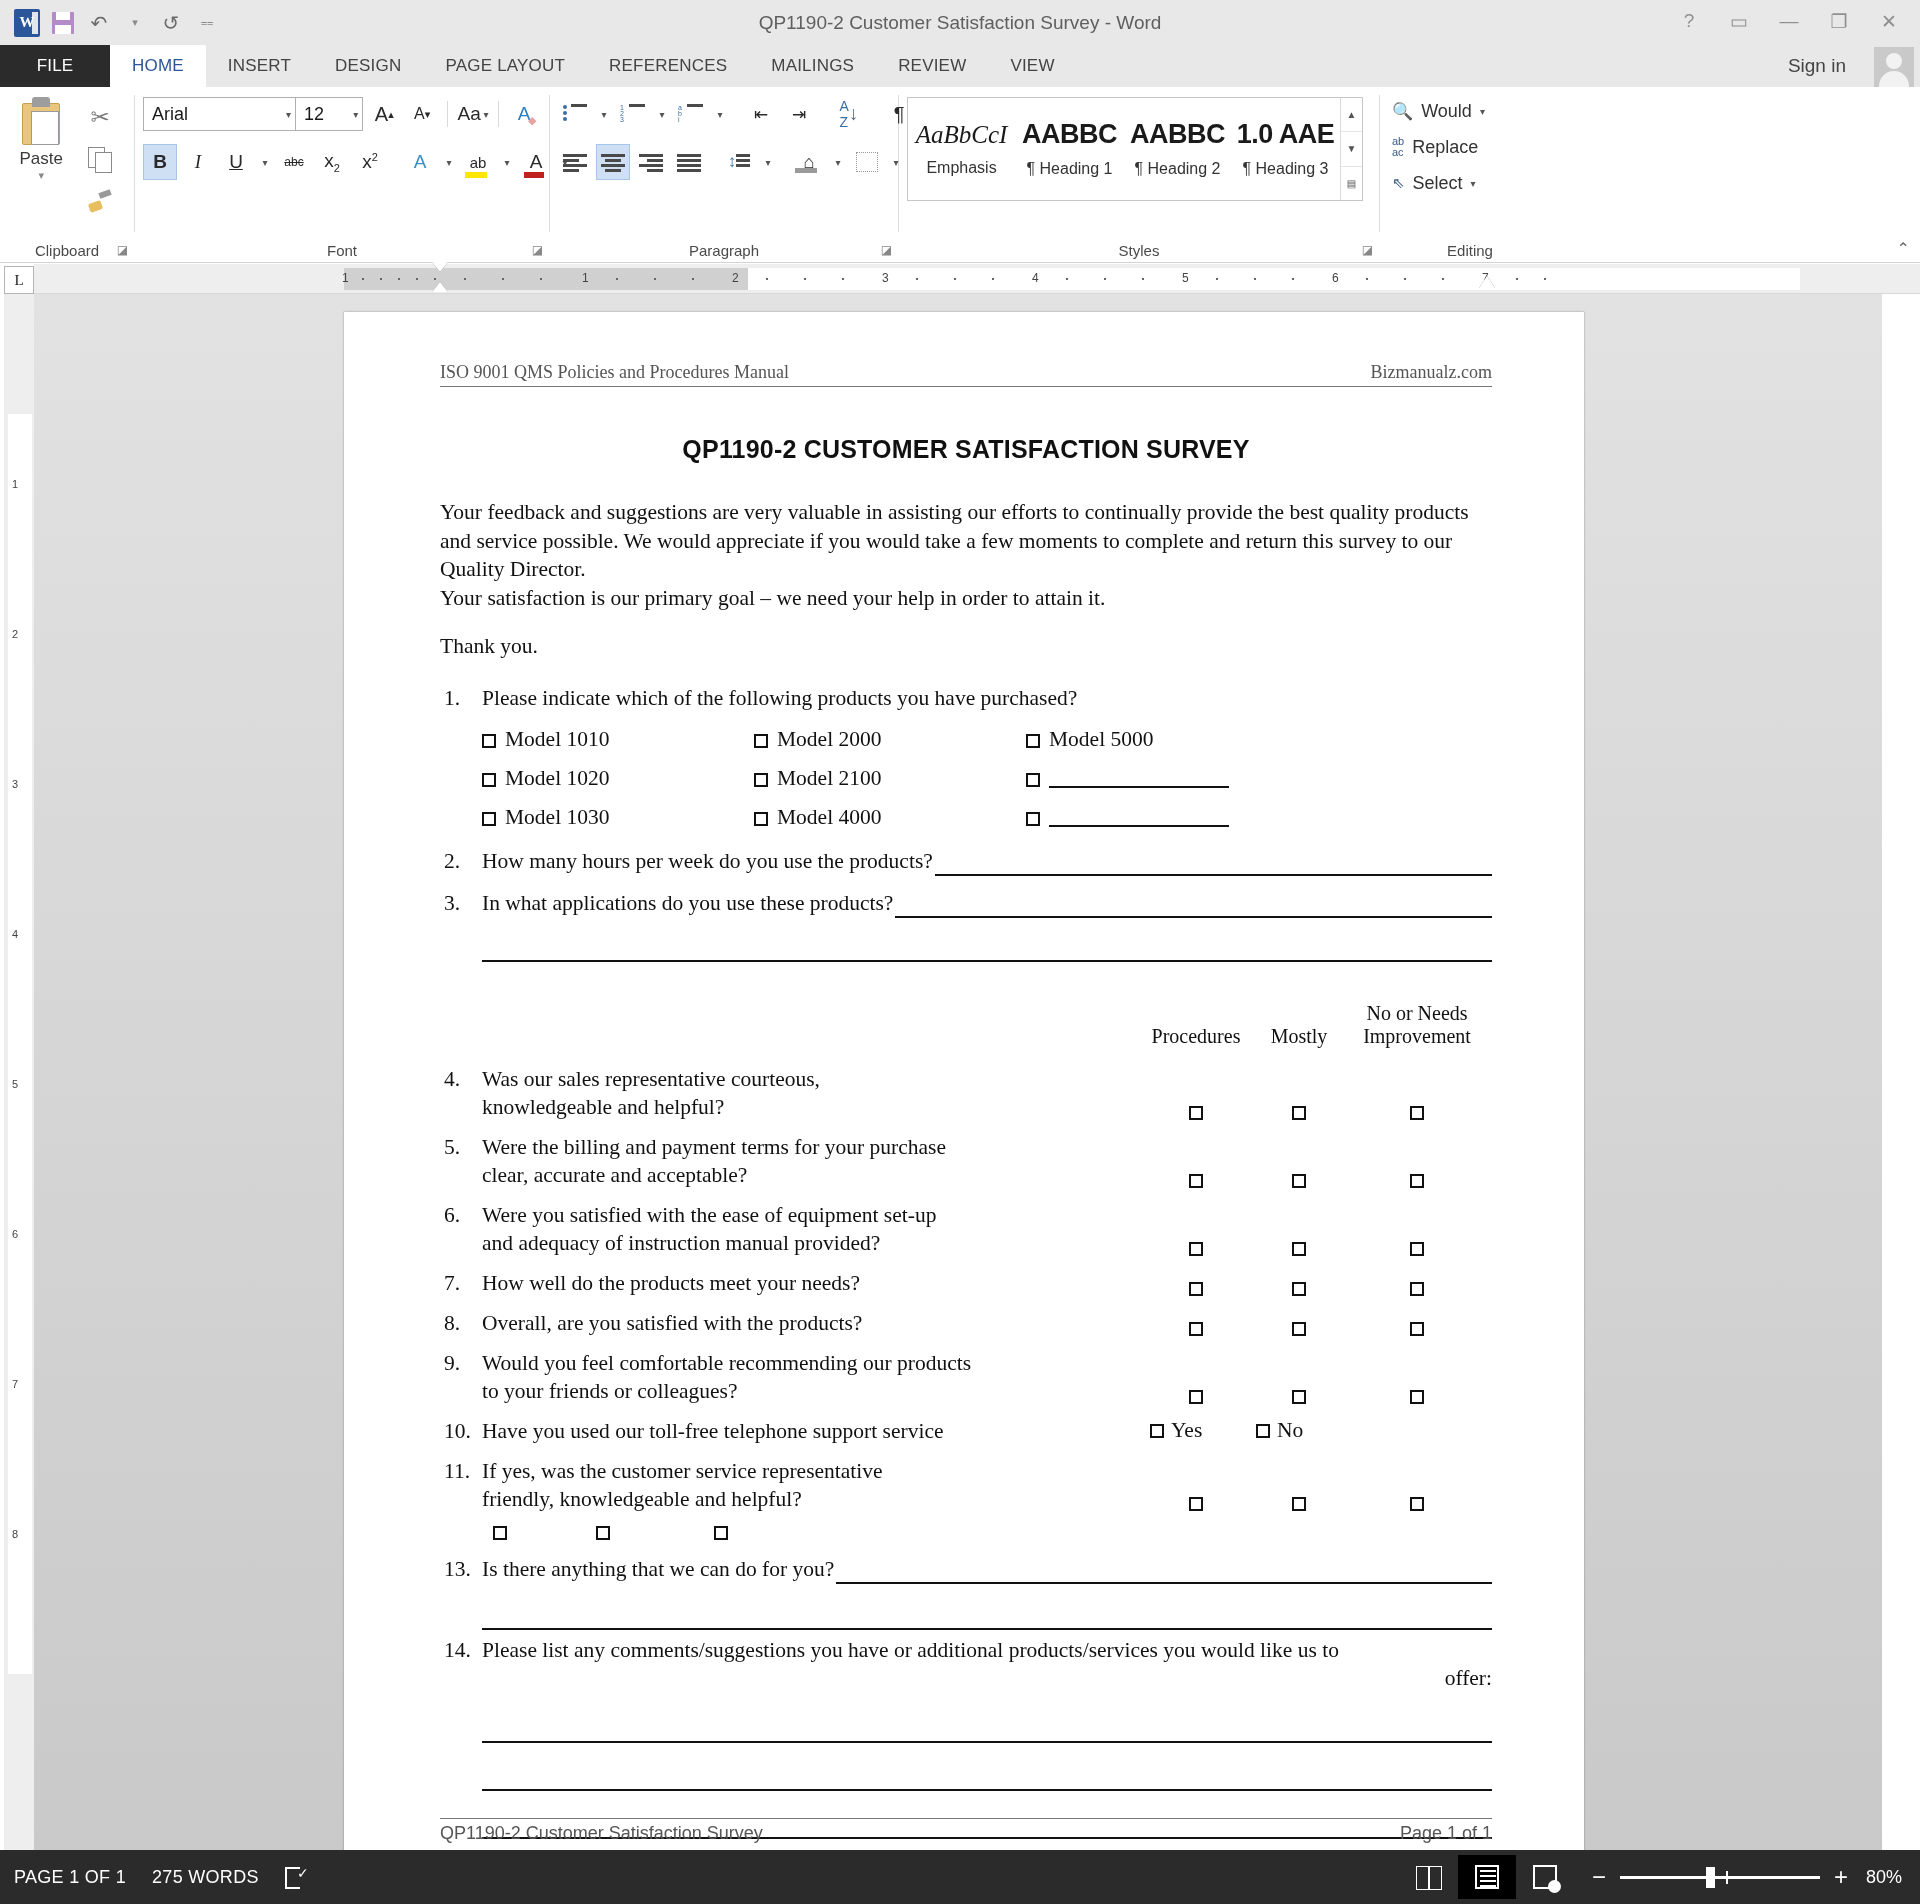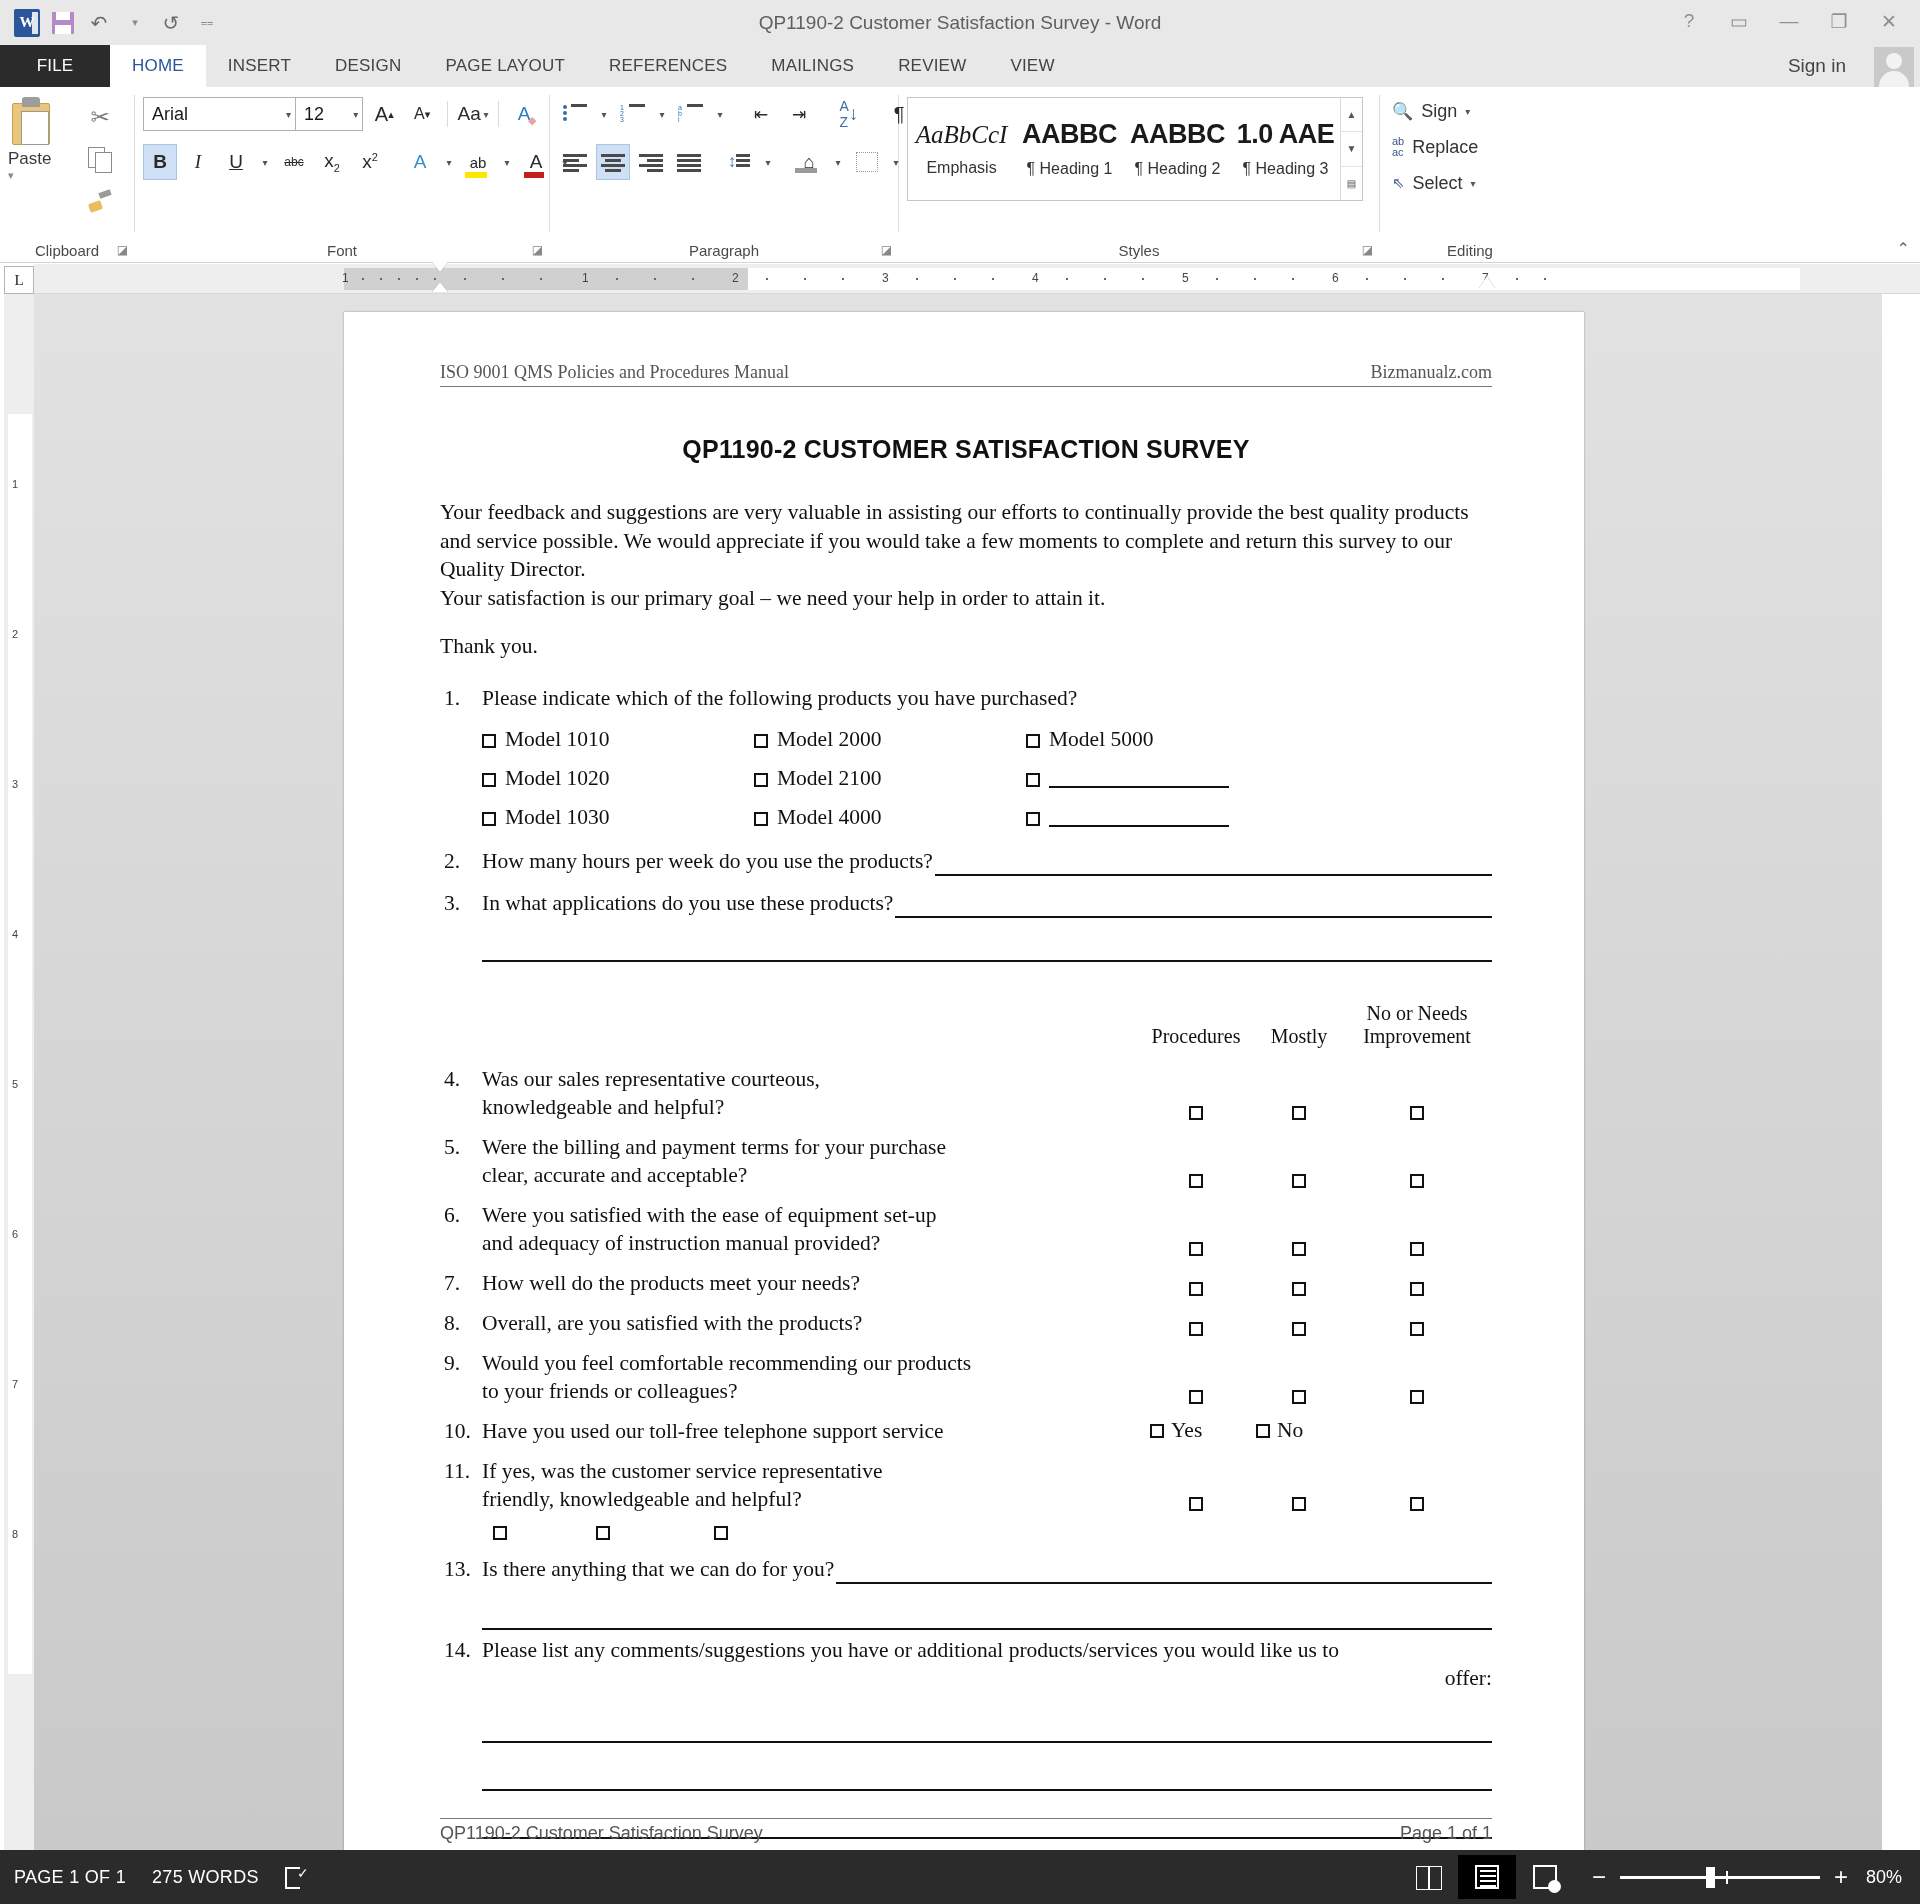--- a/index.html
+++ b/index.html
@@ -89,21 +89,21 @@
   .grp-label {
     position: absolute; bottom: 4px; left: 0; width: 100%; text-align: center;
     font-size: 15px; color: #4a4a4a;
   }
   .grp-launch {
     position: absolute; bottom: 6px; right: 6px; font-size: 12px; color: #888;
   }
 
   
   .clipboard { width: 134px; display: flex; }
-  .paste-col { width: 72px; display: flex; flex-direction: column; align-items: flex-start; padding-top: 4px; }
+  .paste-col { width: 72px; display: flex; flex-direction: column; align-items: center; padding-top: 4px; }
   .clip-icon { width: 46px; height: 50px; position: relative; }
   .clip-body {
     position: absolute; left: 4px; top: 6px; width: 38px; height: 42px;
     background: #eac57d; border: 1px solid #c79f4f; border-radius: 2px;
   }
   .clip-clip {
     position: absolute; left: 14px; top: 0px; width: 18px; height: 10px;
     background: #9d9d9d; border-radius: 3px 3px 0 0;
   }
   .clip-page {
@@ -660,21 +660,21 @@
       </div>
     </div>
     <div class="grp-label">Styles</div>
     <div class="grp-launch">◪</div>
   </div>
   <div class="grp-sep"></div>
 
   <div class="grp editgrp">
     <div class="edit-item">
       <span class="binoc">🔍</span>
-      <span>Sign</span>
+      <span>Would</span>
       <span class="caret">▾</span>
     </div>
     <div class="edit-item">
       <span class="abc">ab<br>ac</span>
       <span>Replace</span>
     </div>
     <div class="edit-item">
       <span class="binoc" style="font-size:15px">⇖</span>
       <span>Select</span>
       <span class="caret">▾</span>

